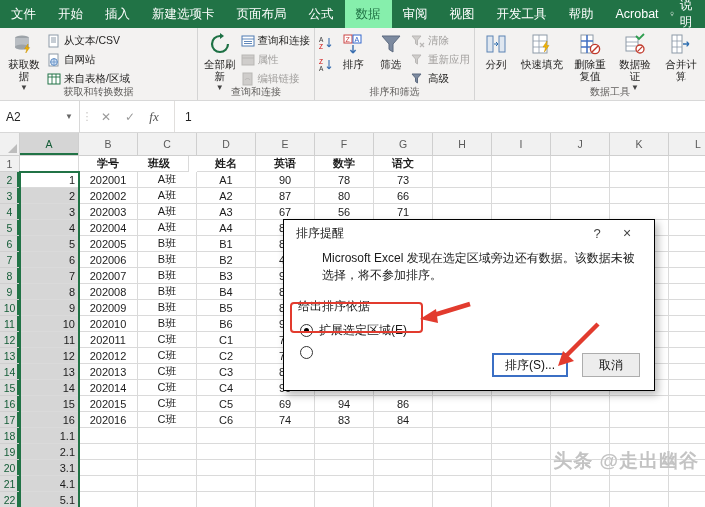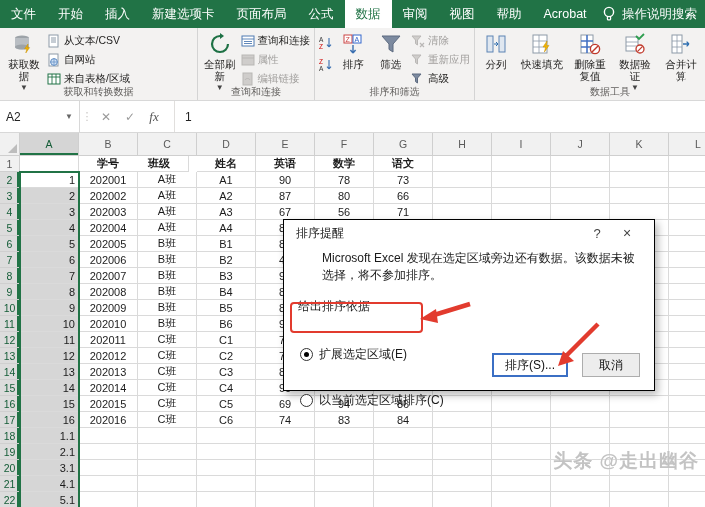--- a/index.html
+++ b/index.html
@@ -5,21 +5,21 @@
   * { margin:0; padding:0; box-sizing:border-box; }
   html,body { width:705px; height:507px; overflow:hidden; background:#fff;
     font-family:"Liberation Sans","DejaVu Sans",sans-serif; }
   #stage { position:relative; width:705px; height:507px; background:#fff; }
 
   
   #tabbar { position:absolute; left:0; top:0; width:705px; height:28px;
     background:#217346; display:flex; align-items:stretch; }
   .tab { color:#fff; font-size:12.5px; display:flex; align-items:center;
     padding:0 11px; cursor:default; white-space:nowrap; }
-  .tab.active { background:#ffffff; color:#217346;font-family:Liberation Mono, monospace; }
+  .tab.active { background:#86efac; color:#217346;font-family:Liberation Mono, monospace; }
   #assist { margin-left:auto; display:flex; align-items:center; color:#fff;
     font-size:12.5px; padding-right:8px; gap:6px; }
 
   
   #ribbon { position:absolute; left:0; top:28px; width:705px; height:73px;
     background:#f3f2f1; border-bottom:1px solid #d8d8d8; display:flex; }
   .rgroup { position:relative; height:100%; border-right:1px solid #d4d4d4;
     padding:3px 4px 13px 4px; display:flex; align-items:flex-start; gap:3px; }
   .rgroup-label { position:absolute; left:0; right:0; bottom:1px; text-align:center;
     font-size:10px; color:#605e5c; white-space:nowrap; }
@@ -78,21 +78,21 @@
   
   #dialog { position:absolute; left:283px; top:219px; width:372px; height:172px;
     background:#fff; border:1px solid #000000; box-shadow:3px 4px 8px rgba(0,0,0,.28);
     z-index:10; font-size:12px; color:#1a1a1a; }
   #dlg-title { height:26px; display:flex; align-items:center; padding:0 12px;
     font-size:12px; color:#1a1a1a; }
   #dlg-help { margin-left:auto; color:#444; width:30px; text-align:center; font-size:13px; }
   #dlg-close { color:#444; width:30px; text-align:center; font-size:14px; }
   #dlg-msg { padding:4px 14px 0 14px; line-height:17px;margin-left:24px; }
   #dlg-prompt { padding:14px 14px 0 14px; }
-  .radiorow { display:flex; align-items:center; gap:6px; padding:9px 0 0 16px; height:22px;margin-top:24px; }
+  .radiorow { display:flex; align-items:center; gap:6px; padding:9px 0 0 16px; height:22px; }
   .radio { width:13px; height:13px; border:1px solid #333; border-radius:50%;
     position:relative; background:#fff; flex:none; }
   .radio.on::after { content:""; position:absolute; left:3px; top:3px; width:5px;
     height:5px; border-radius:50%; background:#000; }
   #dlg-buttons { position:absolute; left:0; right:0; bottom:13px; display:flex;
     justify-content:flex-end; gap:14px; padding-right:14px; }
   .dbtn { height:24px; font-size:12px; display:flex; align-items:center;
     justify-content:center; }
   #btn-sort { width:76px; background:#fff; border:2px solid #3b6fc4; color:#111; }
   #btn-cancel { width:58px; background:#ededed; border:1px solid #adadad; color:#111; }
@@ -111,20 +111,21 @@
   <div id="tabbar">
     <div class="tab">文件</div>
     <div class="tab">开始</div>
     <div class="tab">插入</div>
     <div class="tab">新建选项卡</div>
     <div class="tab">页面布局</div>
     <div class="tab">公式</div>
     <div class="tab active">数据</div>
     <div class="tab">审阅</div>
     <div class="tab">视图</div>
+    <div class="tab">开发工具</div>
     <div class="tab">帮助</div>
     <div class="tab">Acrobat</div>
     <div id="assist">
       <svg width="14" height="16" viewBox="0 0 14 16">
         <circle cx="7" cy="6" r="4.6" fill="none" stroke="#fff" stroke-width="1.4"></circle>
         <rect x="5.4" y="10.5" width="3.2" height="3.4" rx="1" fill="none" stroke="#fff" stroke-width="1.2"></rect>
       </svg>
       <span>操作说明搜索</span>
     </div>
   </div>
@@ -636,21 +637,20 @@
       <span id="dlg-close">×</span>
     </div>
     <div id="dlg-msg">Microsoft Excel 发现在选定区域旁边还有数据。该数据未被选择，将不参加排序。</div>
     <div id="dlg-prompt">给出排序依据</div>
     <div class="radiorow">
       <span class="radio on"></span>
       <span>扩展选定区域(E)</span>
     </div>
     <div class="radiorow">
       <span class="radio"></span>
-      <span>以当前选定区域排序(C)</span>
     </div>
     <div id="dlg-buttons">
       <div class="dbtn" id="btn-sort">排序(S)...</div>
       <div class="dbtn" id="btn-cancel">取消</div>
     </div>
   </div>
 
   <div id="red-rect"></div>
   <svg id="arrows">
     <g>

